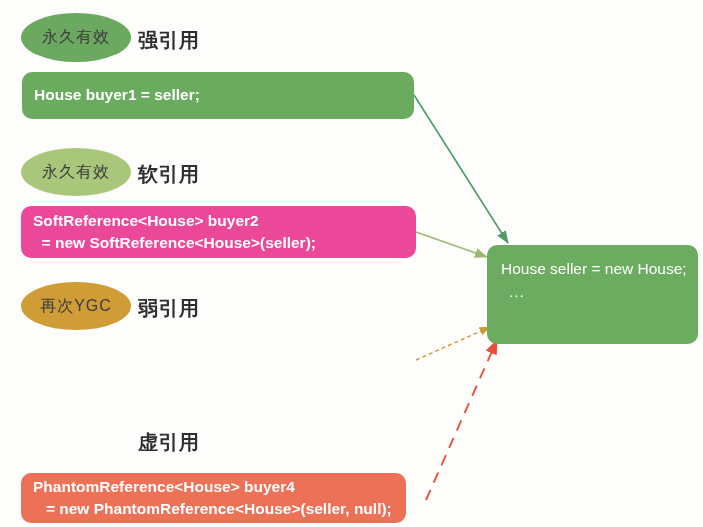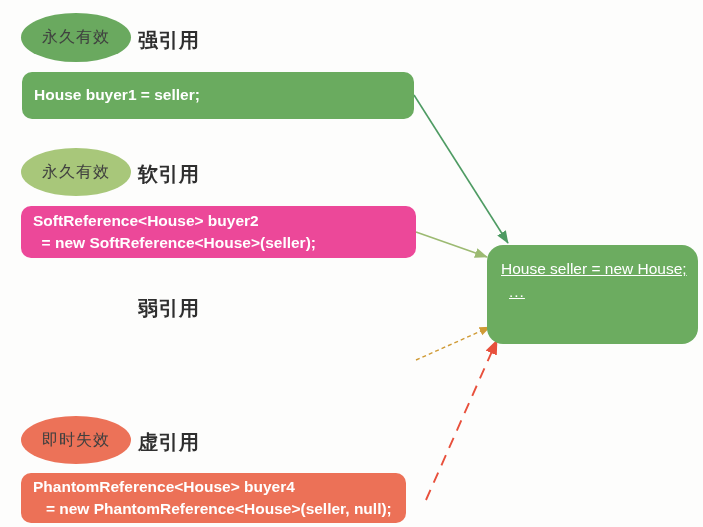--- a/index.html
+++ b/index.html
@@ -68,31 +68,30 @@
   .theme-phantom-bg  { background: #ec7157; }
 
   .pill.theme-strong-bg  { background: #6aa95f; }
   .pill.theme-soft-bg    { background: #a8c77a; }
   .pill.theme-weak-bg    { background: #cf9c36; }
   .pill.theme-phantom-bg { background: #ec7258; }
 
   .target-box {
     position: absolute;
     background: #6cac60;
-    border-radius: 16px;
+    border-radius: 10px;
     color: #ffffff;
     font-size: 15.5px;
     line-height: 1.5;
     box-sizing: border-box;
     padding: 12px 14px;
     white-space: pre;
     display: flex;
     flex-direction: column;
     justify-content: flex-start;
-    text-decoration: underline;
   }
   .target-box .dots {
     padding-left: 8px;
     font-size: 15.5px;
     letter-spacing: 1px;
   }
 </style>
 </head>
 <body>
 
@@ -133,25 +132,25 @@
 
   <div class="pill theme-soft-bg" style="left:21px; top:148px; width:110px; height:48px;">
     <span>永久有效</span>
   </div>
   <div class="pill-label" style="left:138px; top:161px;">软引用</div>
   <div class="codebox theme-soft-bg" style="left:21px; top:206px; width:395px; height:52px;">
     <span class="ln">SoftReference&lt;House&gt; buyer2</span>
     <span class="ln">  = new SoftReference&lt;House&gt;(seller);</span>
   </div>
 
+  <div class="pill theme-weak-bg" style="left:21px; top:282px; width:110px; height:48px;">
+    <span>再次YGC</span>
+  </div>
   <div class="pill-label" style="left:138px; top:295px;">弱引用</div>
 
-  <div class="pill theme-phantom-bg" style="left:21px; top:416px; width:110px; height:48px;">
-    <span>即时失效</span>
-  </div>
   <div class="pill-label" style="left:138px; top:429px;">虚引用</div>
   <div class="codebox theme-phantom-bg" style="left:21px; top:473px; width:385px; height:50px;">
     <span class="ln">PhantomReference&lt;House&gt; buyer4</span>
     <span class="ln">   = new PhantomReference&lt;House&gt;(seller, null);</span>
   </div>
 
   <div class="target-box" style="left:487px; top:245px; width:211px; height:99px;">
     <span class="ln">House seller = new House;</span>
     <span class="ln dots">...</span>
   </div>

